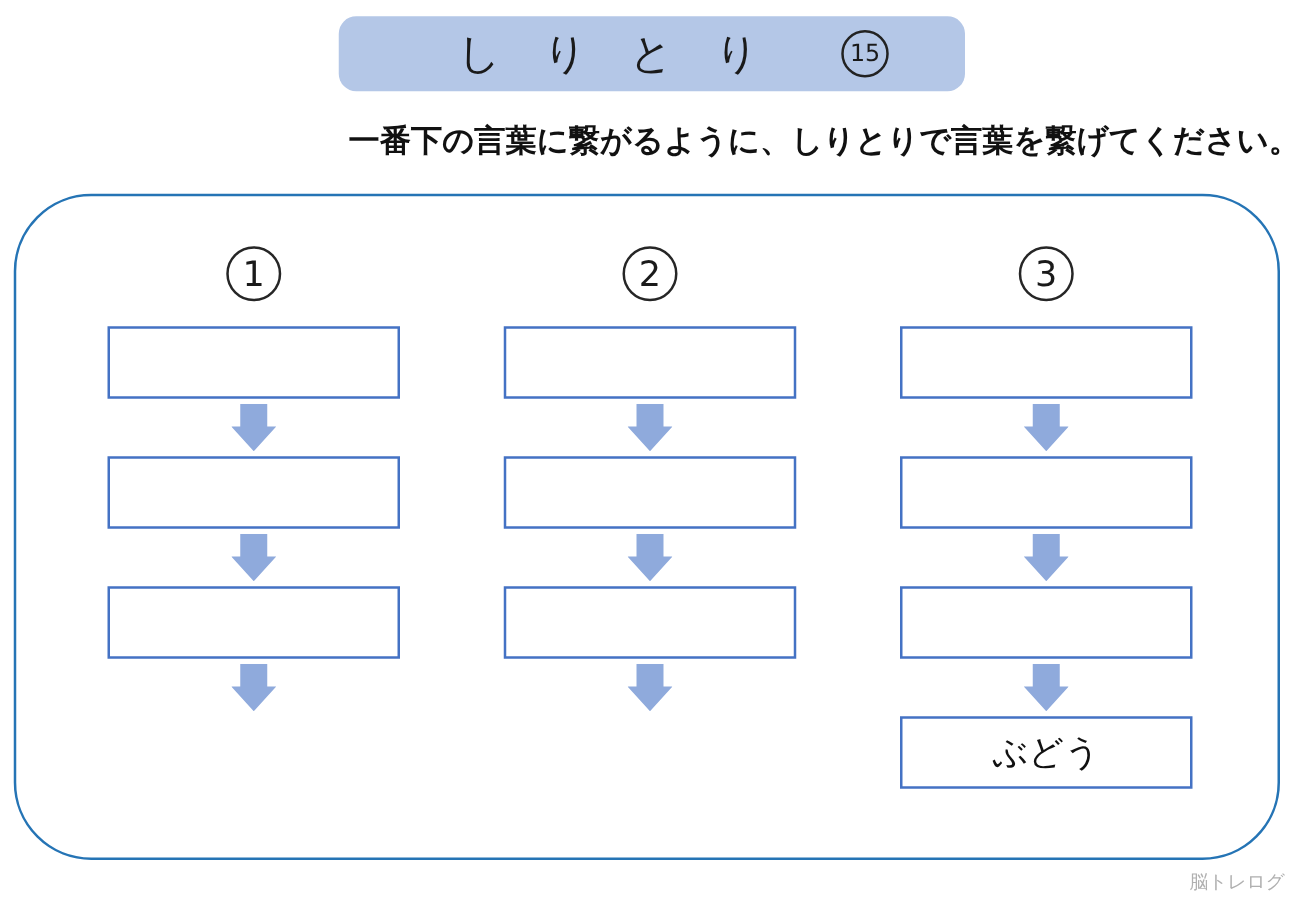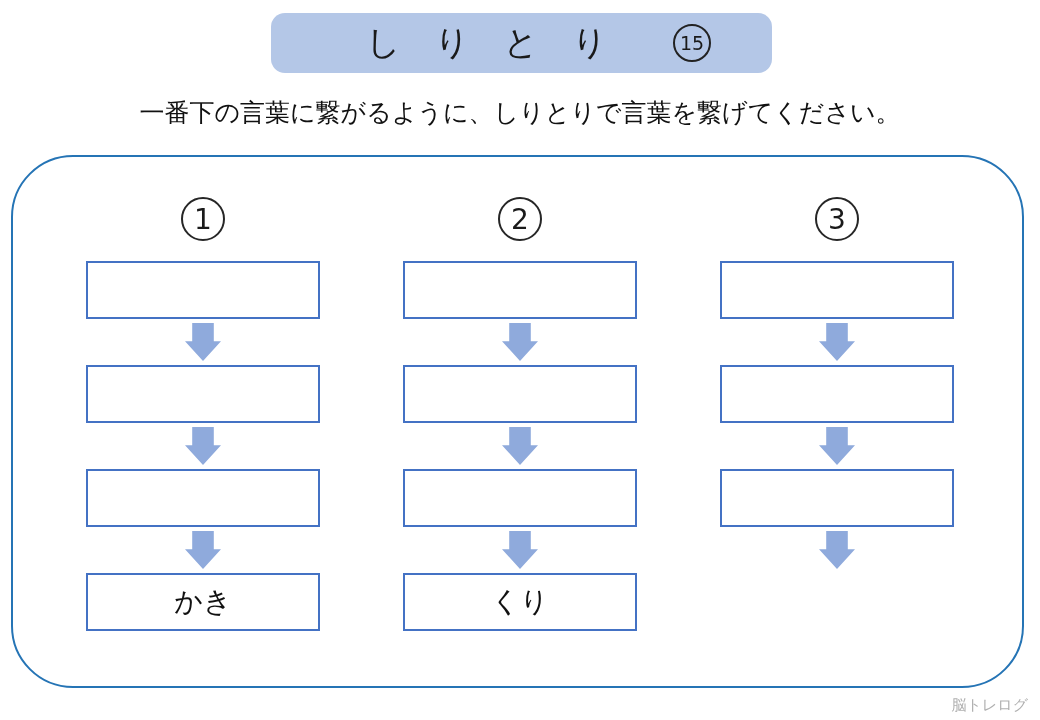--- a/index.html
+++ b/index.html
@@ -35,21 +35,21 @@
   .circled{
     display:inline-flex;align-items:center;justify-content:center;
     border:2px solid #222222;border-radius:50%;
     letter-spacing:0;text-indent:0;text-align:right;
   }
   .title-num{
     width:38px;height:38px;font-size:19px;margin-left:32px;
   }
   .instruction{
     position:absolute;left:0;top:96px;width:1040px;
-    text-align:center;font-size:25px;color:#111111;
+    text-align:right;font-size:25px;color:#111111;font-weight:bold;
   }
   .panel{
     position:absolute;left:11px;top:155px;width:1013px;height:533px;
     border:2px solid var(--container-border);
     border-radius:62px;
     background:#ffffff;
   }
   .col{
     position:absolute;top:197px;width:234px;
     display:flex;flex-direction:column;align-items:center;
@@ -104,55 +104,52 @@
     </div>
   <div class="arrow"></div>
   <div class="wbox">
       <span class="word"></span>
     </div>
   <div class="arrow"></div>
   <div class="wbox">
       <span class="word"></span>
     </div>
   <div class="arrow"></div>
-  <div class="wbox">
-      <span class="word">かき</span>
-    </div>
 </div>
 
 <div class="col col-2">
   <span class="circled col-num">2</span>
   <div class="wbox">
       <span class="word"></span>
     </div>
   <div class="arrow"></div>
   <div class="wbox">
       <span class="word"></span>
     </div>
   <div class="arrow"></div>
   <div class="wbox">
       <span class="word"></span>
     </div>
   <div class="arrow"></div>
-  <div class="wbox">
-      <span class="word">くり</span>
-    </div>
 </div>
 
 <div class="col col-3">
   <span class="circled col-num">3</span>
   <div class="wbox">
       <span class="word"></span>
     </div>
   <div class="arrow"></div>
   <div class="wbox">
       <span class="word"></span>
     </div>
   <div class="arrow"></div>
   <div class="wbox">
       <span class="word"></span>
     </div>
   <div class="arrow"></div>
+  <div class="wbox">
+      <span class="word">ぶどう</span>
+    </div>
 </div>
 
 <div class="footer">
   <span>脳トレログ</span>
 </div>
 
 </body></html>

